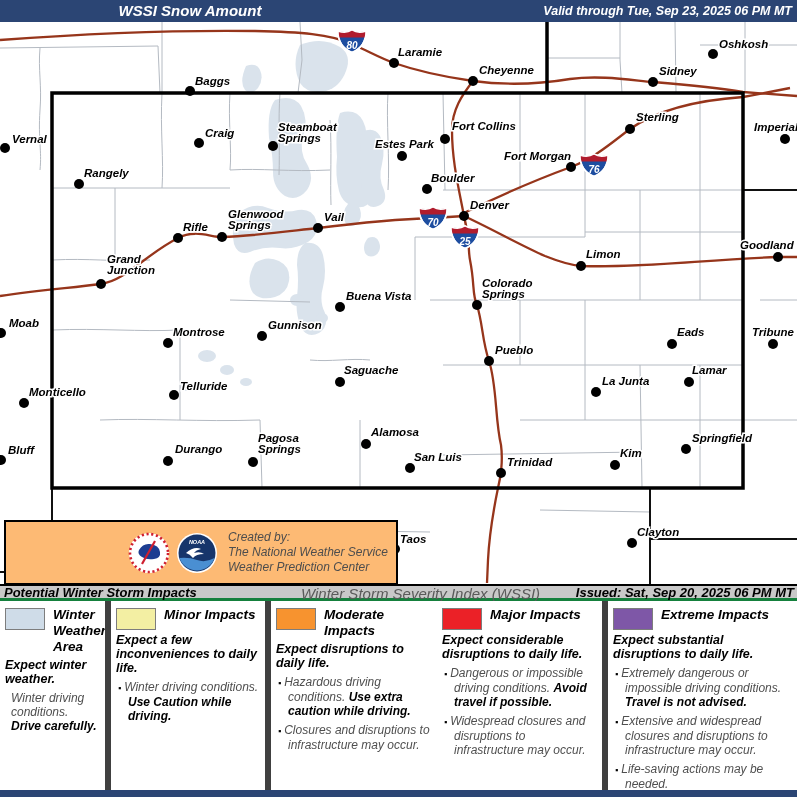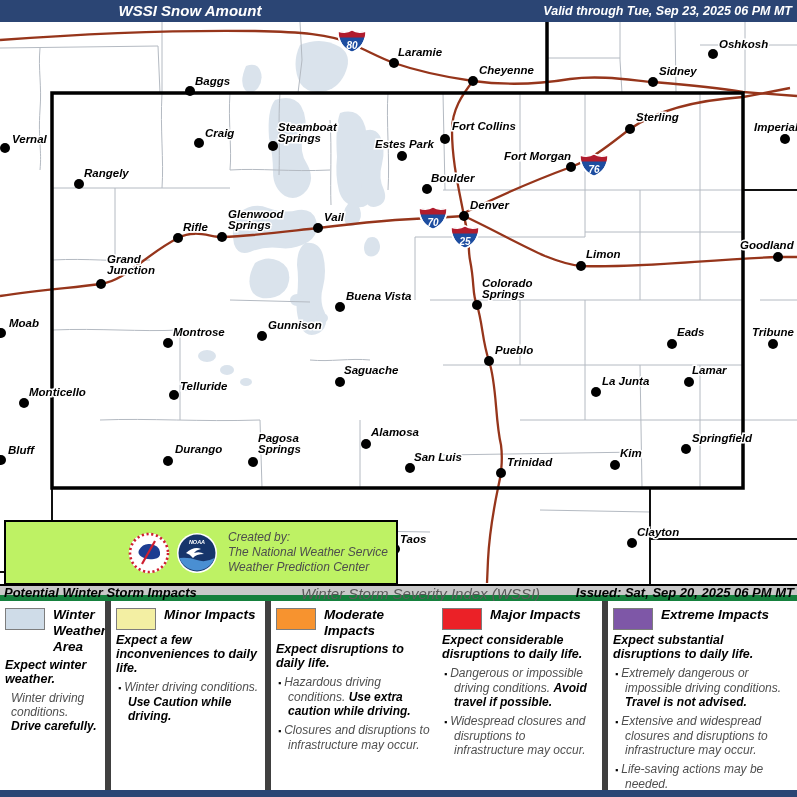--- a/index.html
+++ b/index.html
@@ -10,27 +10,27 @@
   .hdr-title{position:absolute;left:0;top:0;width:380px;height:22px;line-height:22px;
              text-align:center;color:#fff;font-size:15px;font-weight:bold;}
   .hdr-valid{position:absolute;right:5px;top:0;height:22px;line-height:23px;color:#fff;
              font-size:12.5px;font-weight:600;}
   
   #map-wrap{position:absolute;left:0;top:22px;width:797px;height:562px;background:#fff;}
   #map-svg{position:absolute;left:0;top:0;}
   .city-label{font-size:11.5px;font-weight:bold;fill:#000;stroke:#fff;stroke-width:3px;
               paint-order:stroke;letter-spacing:0;}
   
-  .attrib{position:absolute;left:4px;top:498px;width:390px;height:61px;background:#bef264;
+  .attrib{position:absolute;left:4px;top:498px;width:390px;height:61px;background:#fdba74;
           border:2px solid #000;display:flex;align-items:center;}
   .attrib .logos{display:flex;align-items:center;margin-left:122px;}
   .attrib .txt{margin-left:10px;color:#4d4d4d;font-size:12px;line-height:15px;}
   
   .status{position:absolute;left:0;top:584px;width:797px;height:17px;background:#c9c9c9;
-          border-top:2px solid #000;border-bottom:6px solid #15803d;box-sizing:border-box;}
+          border-top:2px solid #000;border-bottom:3px solid #15803d;box-sizing:border-box;}
   .status .l{position:absolute;left:4px;top:0;font-size:13px;font-weight:bold;color:#000;line-height:14px;}
   .status .c{position:absolute;left:301px;top:1px;font-size:15px;color:#5a5a5a;line-height:13px;}
   .status .r{position:absolute;right:3px;top:0;font-size:13px;font-weight:bold;color:#000;line-height:14px;}
   
   #legend{position:absolute;left:0;top:601px;width:797px;height:189px;background:#fff;display:flex;}
   .leg-col{box-sizing:border-box;height:189px;padding:6px 4px 0 5px;overflow:hidden;}
   .leg-col.divided{border-left:6px solid #404040;}
   .leg-head{display:flex;align-items:flex-start;}
   .leg-swatch{flex:0 0 38px;height:20px;border:1.5px solid #7d7d7d;margin-top:1px;}
   .leg-title{margin-left:8px;font-size:13.5px;font-weight:bold;color:#000;line-height:16px;}

